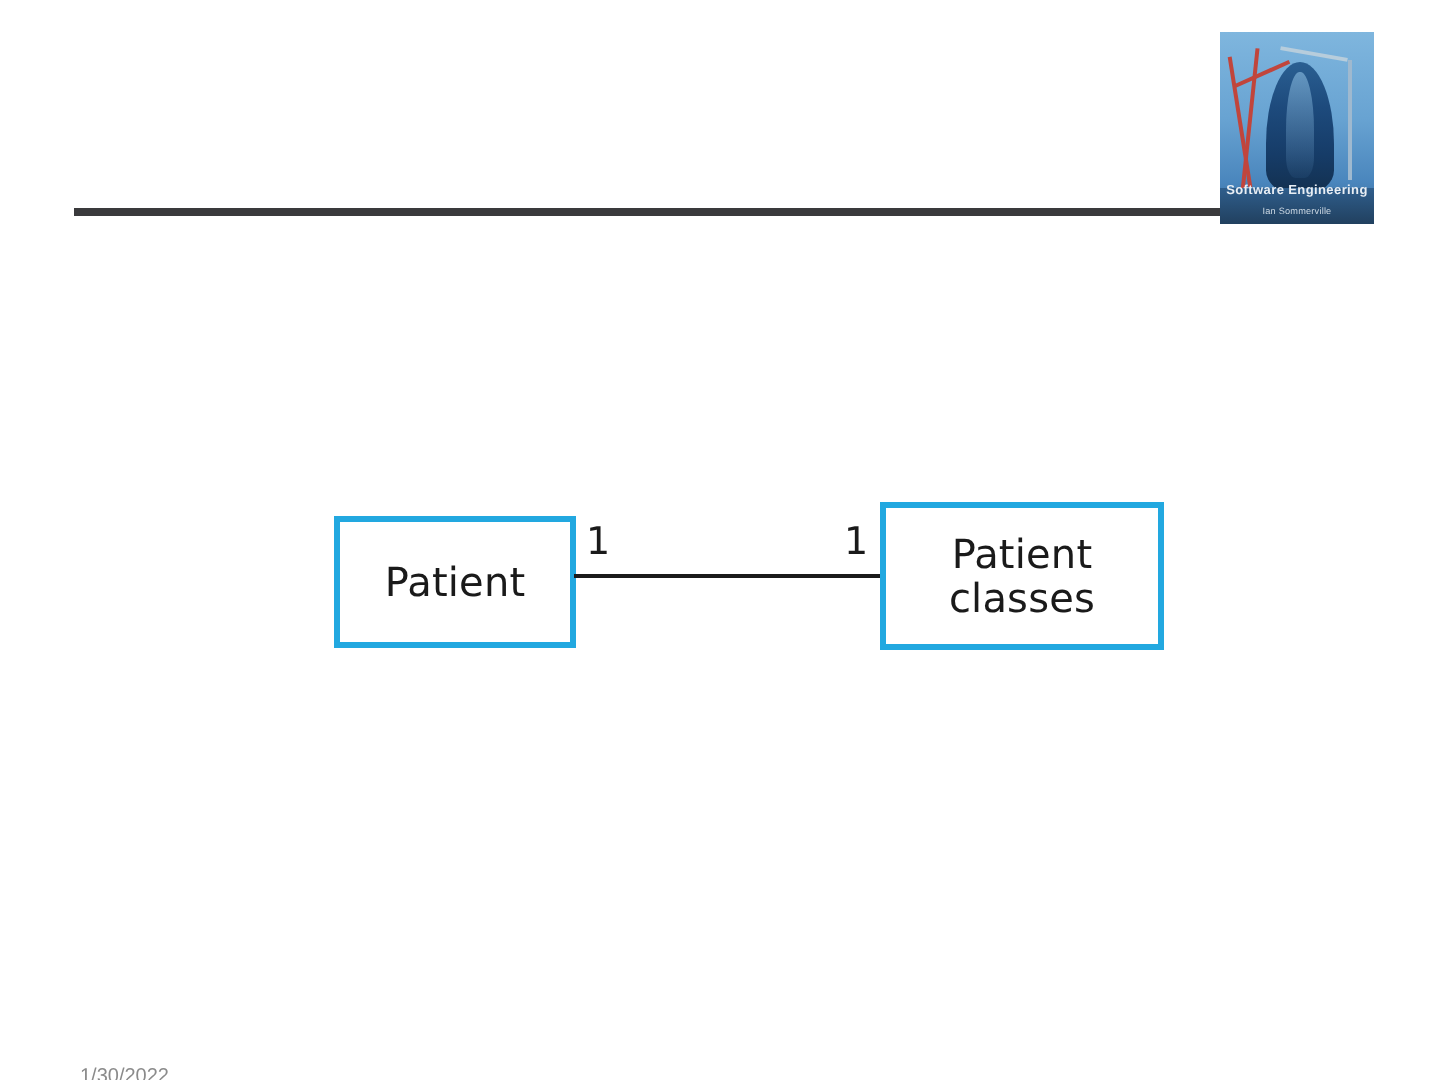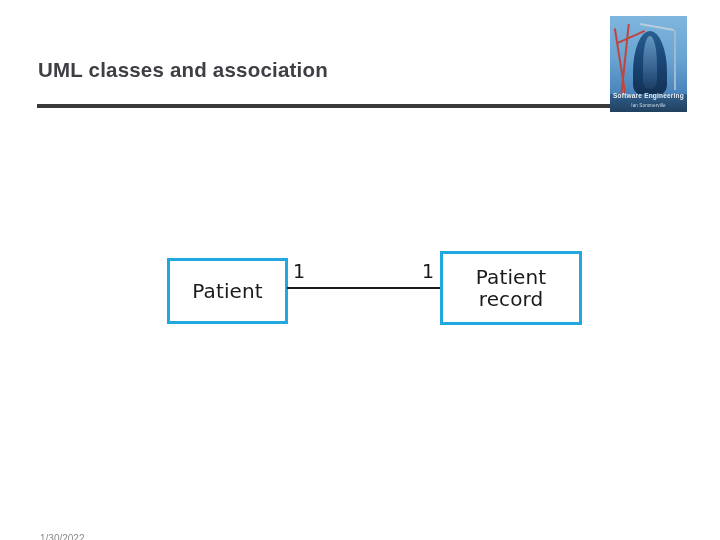--- a/index.html
+++ b/index.html
@@ -201,21 +201,20 @@
   }
   #footer-date { left: 40px; }
   #footer-center { left: 0; width: 720px; text-align: center; }
   #footer-page { left: 0; width: 720px; text-align: right; padding-right: 35px; box-sizing: border-box; }
 </style>
 </head>
 <body>
 
 <div id="slide">
 
-  <div id="slide-title">UML classes and association</div>
 
   <div id="title-rule"></div>
 
   <div id="book-cover">
     <div class="sky"></div>
     <div class="crane-arm2"></div>
     <div class="tower"></div>
     <div class="crane1"></div>
     <div class="crane2"></div>
     <div class="crane3"></div>
@@ -233,21 +232,21 @@
 
     <div id="uml-association-line"></div>
 
     <span id="uml-mult-left" class="uml-multiplicity">1</span>
 
     <span id="uml-mult-right" class="uml-multiplicity">1</span>
 
     <div id="uml-box-patient-record" class="uml-class-box">
       <span class="uml-class-label">
         <span>Patient</span><br>
-        <span>record</span>
+        <span>classes</span>
       </span>
     </div>
 
   </div>
 
   <div id="footer-date" class="footer-text">1/30/2022</div>
 
 
 
 </div>

